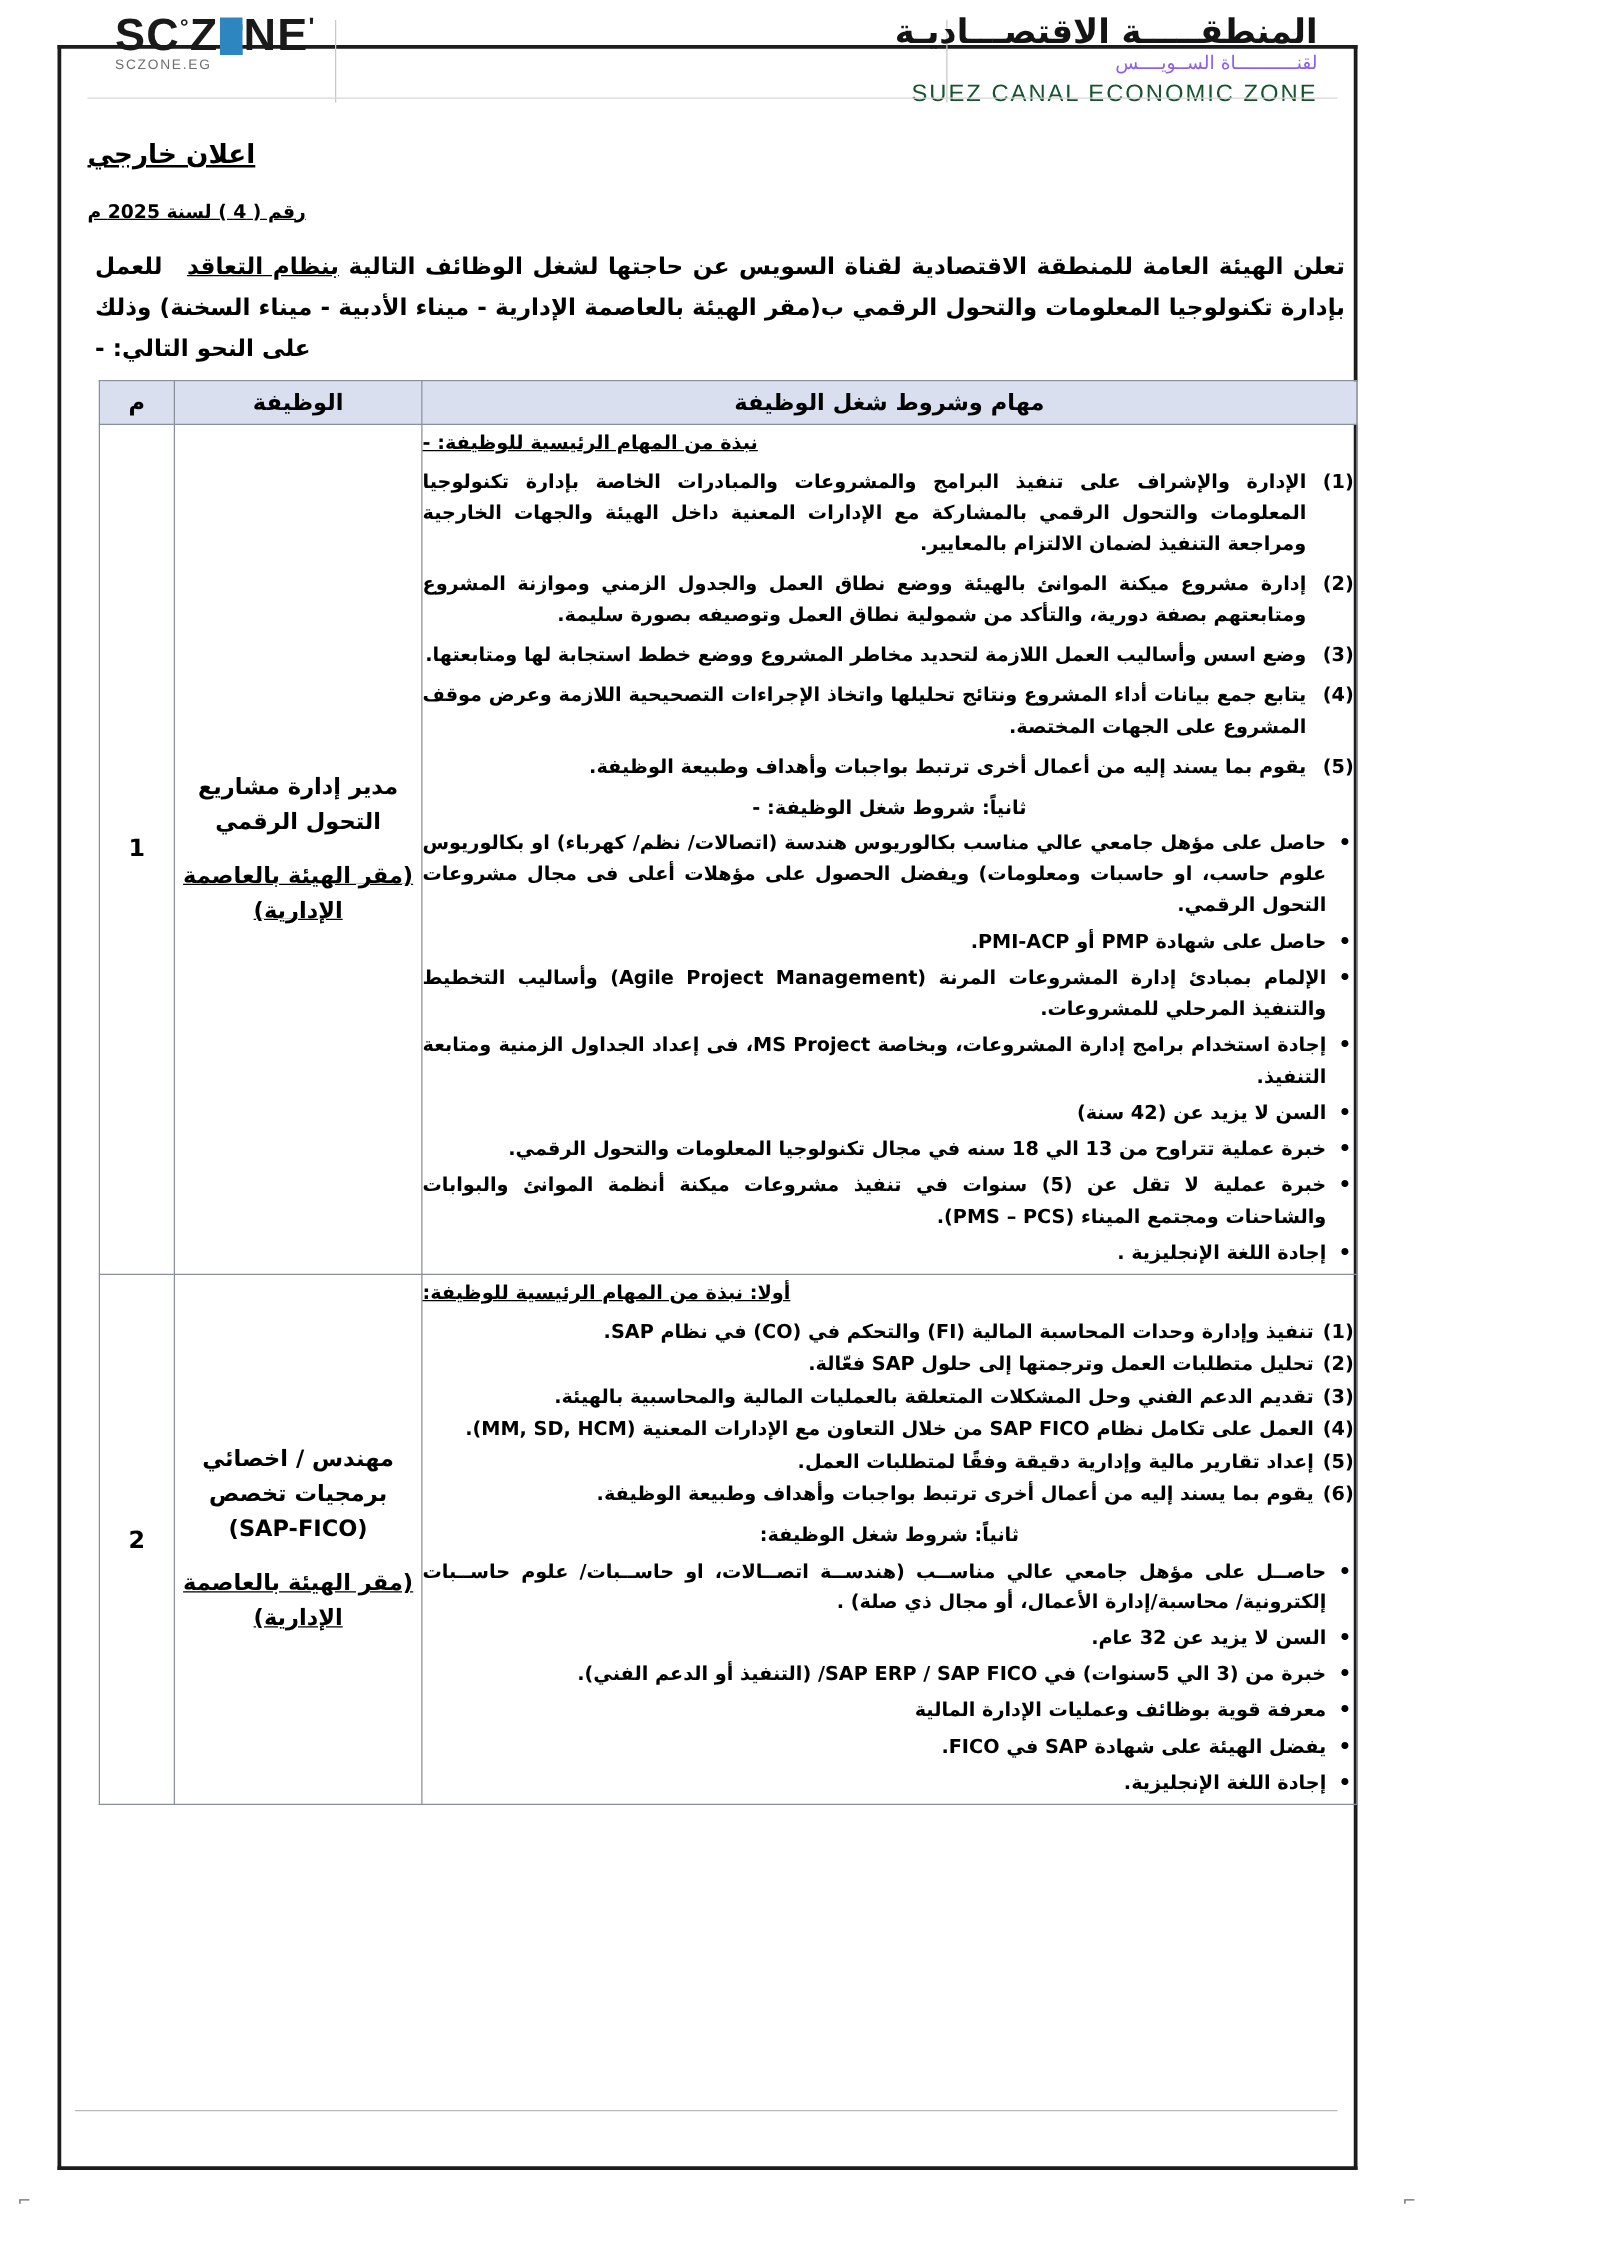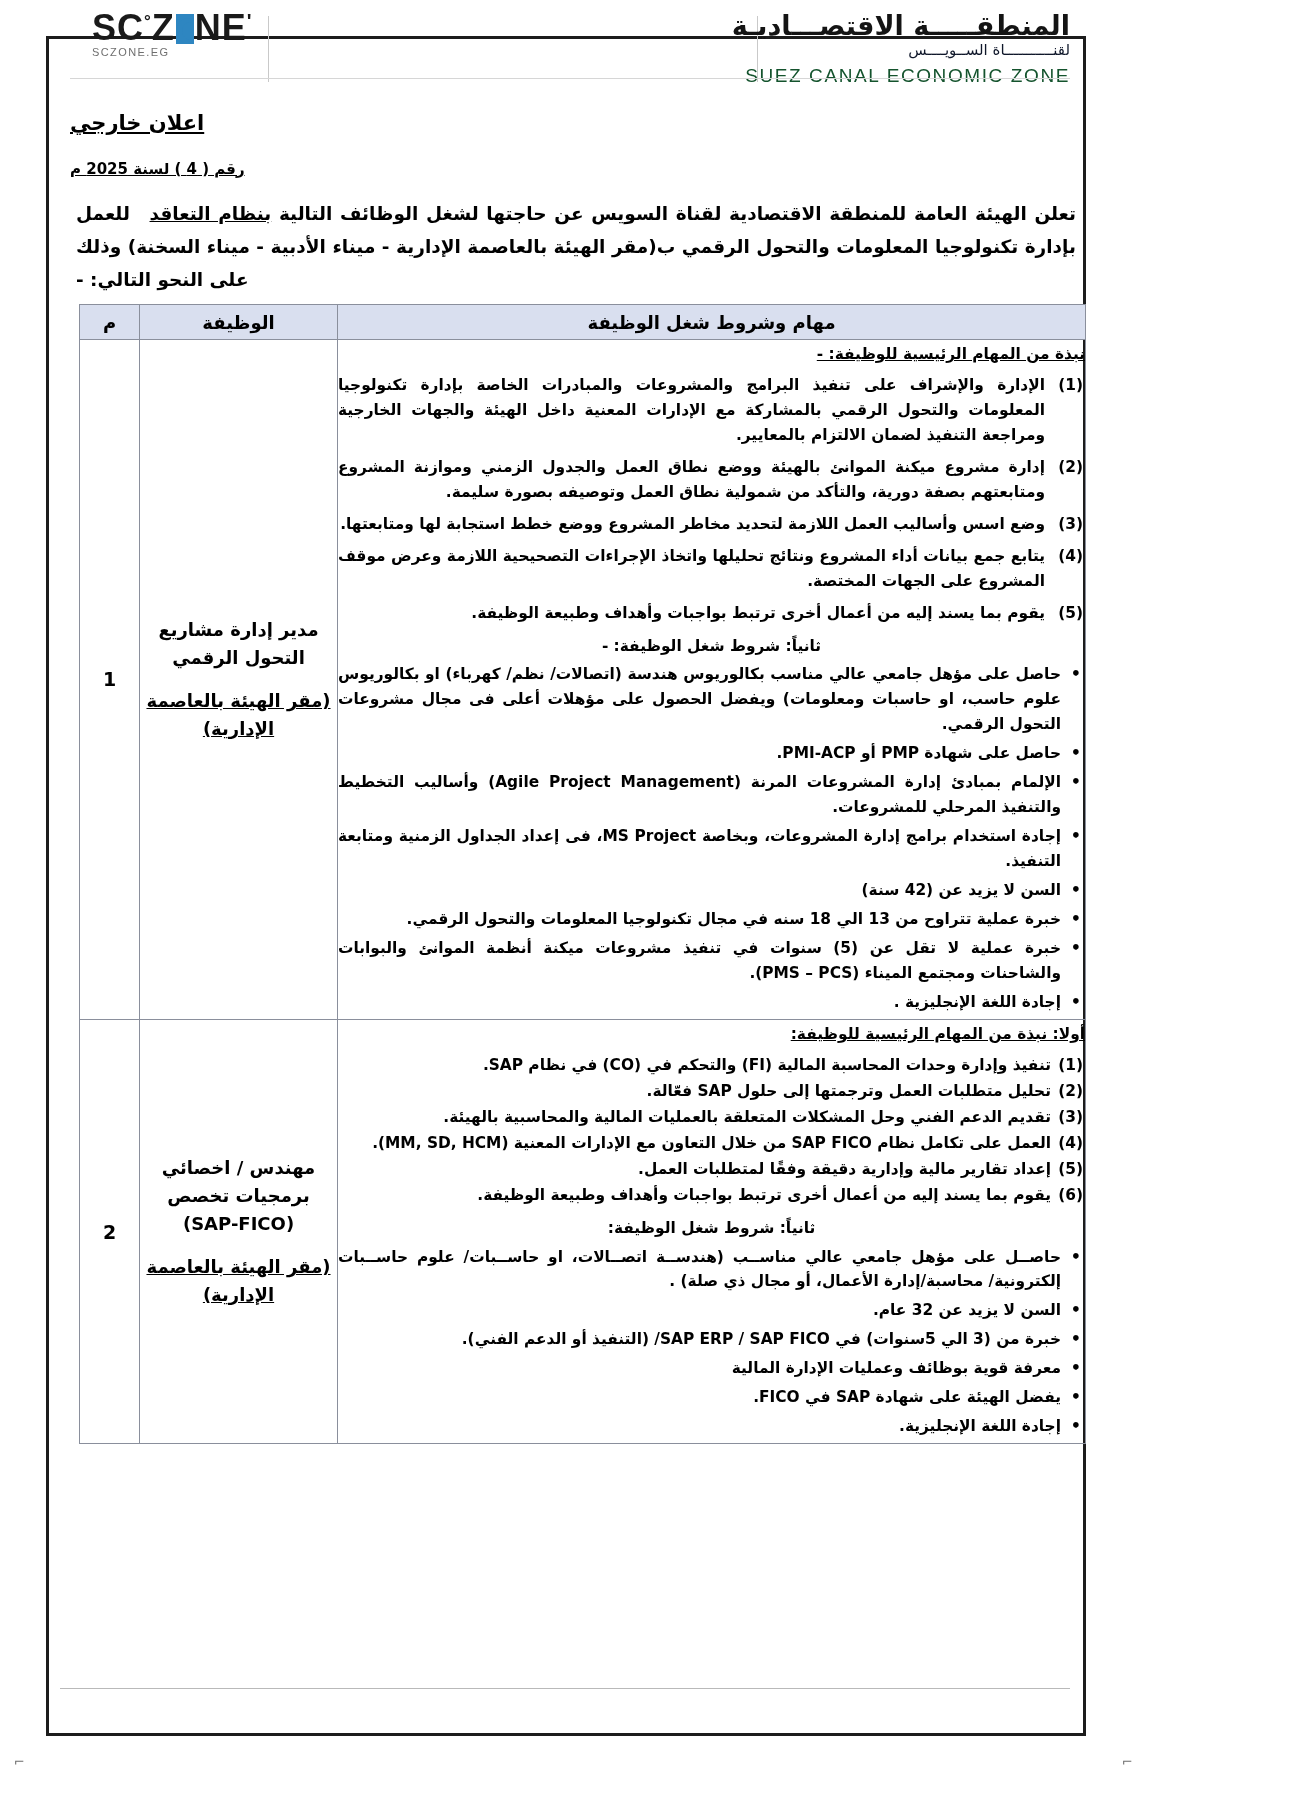--- a/index.html
+++ b/index.html
@@ -74,37 +74,37 @@
   
   .header {
     position: absolute;
     left: 70px;
     top: 8px;
     width: 1000px;
     height: 88px;
   }
   .logo-left {
     position: absolute;
-    right: 0;
+    right: 16px;
     top: 4px;
     width: 300px;
     text-align: right;
     direction: rtl;
   }
   .logo-left-ar {
     font-size: 27px;
     font-weight: bold;
     letter-spacing: 1px;
     color: #141414;
     line-height: 1.05;
     white-space: nowrap;
   }
   .logo-left-ar2 {
     font-size: 15px;
-    color: #0f172a;
+    color: #8b5cf6;
     line-height: 1.2;
     margin-top: 1px;
     white-space: nowrap;
   }
   .logo-left-en {
     font-size: 19px;
     color: #14532d;
     letter-spacing: 1.6px;
     margin-top: 6px;
     font-family: "Liberation Sans", sans-serif;
@@ -266,21 +266,21 @@
   }
   td.num {
     text-align: center;
     font-size: 19px;
     font-weight: bold;
   }
 
   .sec-head {
     font-weight: bold;
     text-decoration: underline;
-    text-align: right;
+    text-align: left;
     margin: 2px 0 6px 0;
     font-size: 15.4px;
   }
   .sec-head-c2 {
     font-weight: bold;
     text-align: center;
     margin: 8px 0 4px 0;
     font-size: 15.4px;
   }
 

